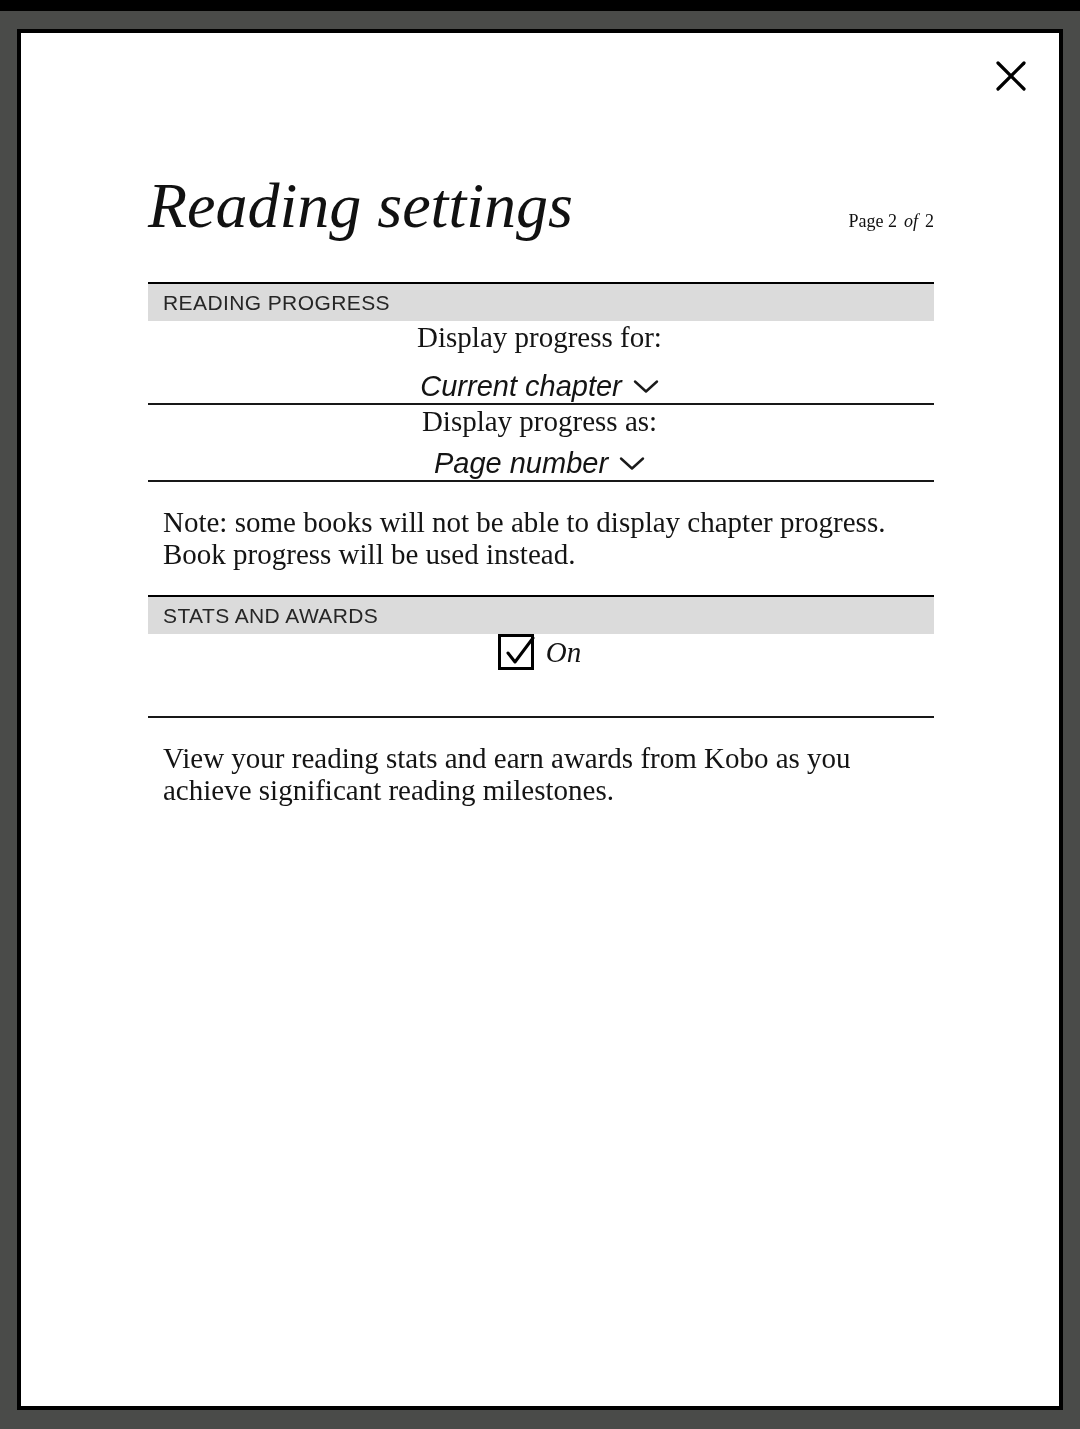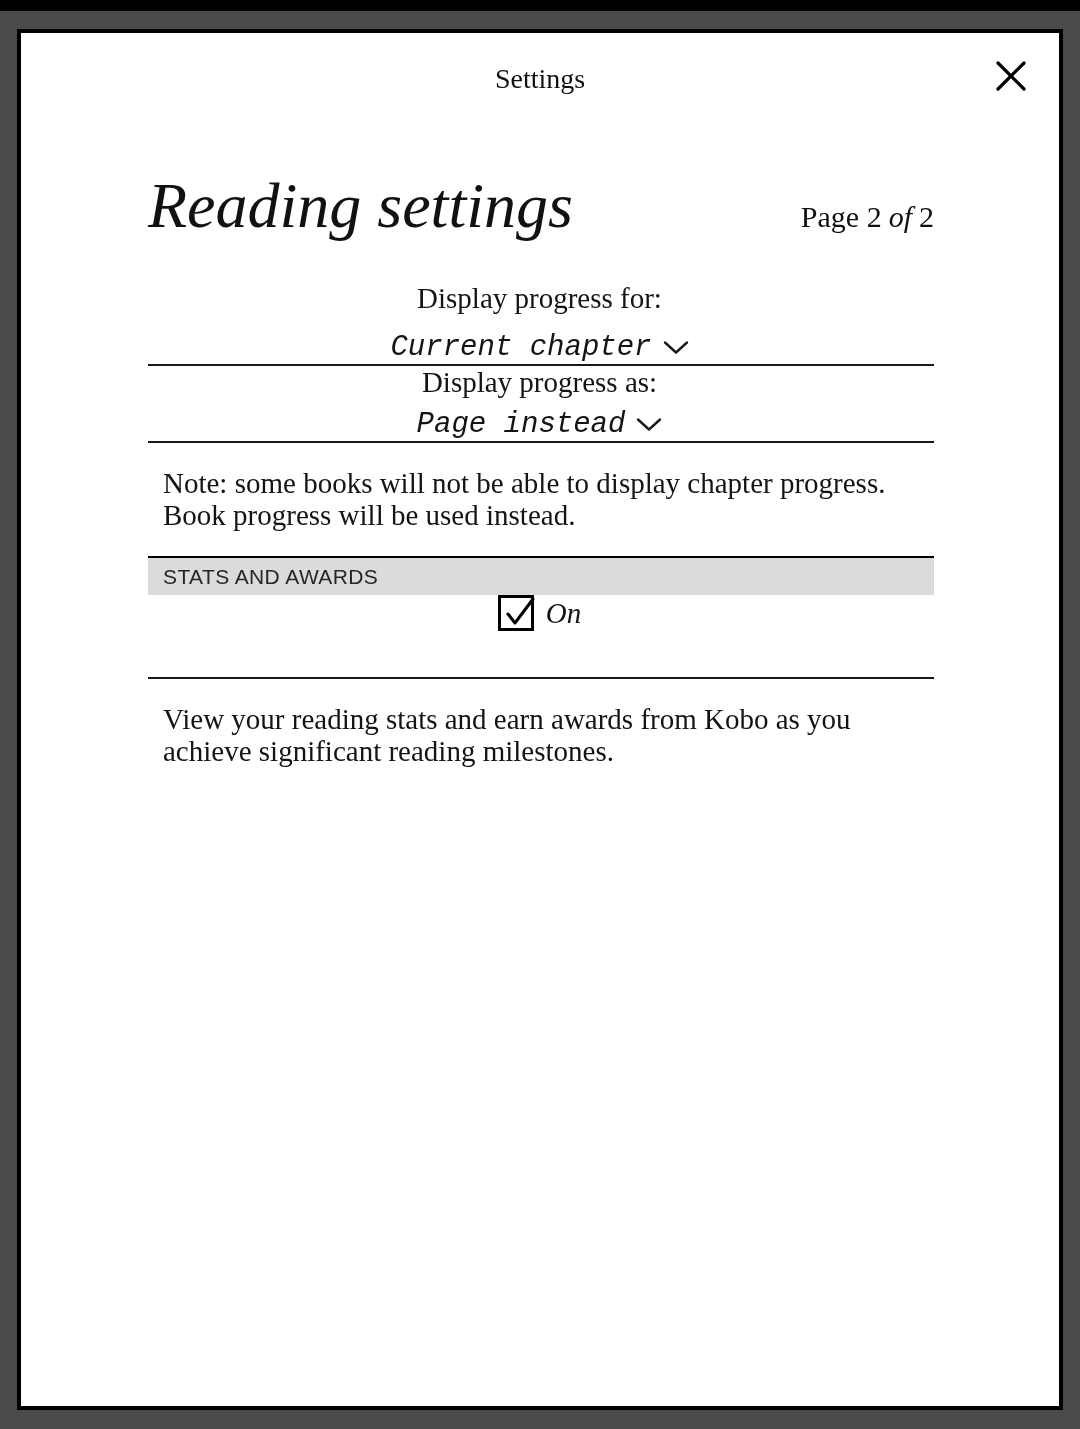--- a/index.html
+++ b/index.html
@@ -59,21 +59,21 @@
     align-items: baseline;
   }
   .page-title {
     margin: 0;
     font-size: 64px;
     font-style: italic;
     font-weight: normal;
     color: #111111;
   }
   .page-indicator {
-    font-size: 30px;
+    font-size: 18px;
     color: #111111;
     white-space: nowrap;
   }
   .page-indicator .of {
     font-style: italic;
     margin: 0 7px;
   }
   .content {
     position: absolute;
     top: 249px;
@@ -109,21 +109,21 @@
     color: #141414;
   }
   .dropdown {
     display: flex;
     align-items: center;
     gap: 11px;
     cursor: pointer;
     background: transparent;
     border: none;
     padding: 0;
-    font-family: Liberation Mono, monospace;
+    font-family: Liberation Sans, sans-serif;
   }
   .dropdown-value {
     font-size: 29px;
     font-style: italic;
     color: #141414;
   }
   .chevron svg { display: block; }
   .note-text, .desc-text {
     font-size: 29px;
     line-height: 32px;
@@ -161,55 +161,57 @@
   }
 </style>
 </head>
 <body>
 
 <div class="screen">
   <div class="top-strip"></div>
 
   <div class="panel">
 
-    <div class="settings-title">Settings</div>
 
     <button class="close-btn">
       <span>
         <svg width="32" height="32" viewBox="0 0 32 32">
           <line x1="3" y1="3" x2="29" y2="29" stroke="#000" stroke-width="3.2" stroke-linecap="round"></line>
           <line x1="29" y1="3" x2="3" y2="29" stroke="#000" stroke-width="3.2" stroke-linecap="round"></line>
         </svg>
       </span>
     </button>
 
     <div class="title-row">
       <h1 class="page-title">Reading settings</h1>
       <div class="page-indicator"><span>Page 2</span><span class="of">of</span><span>2</span></div>
     </div>
 
     <div class="content">
 
+      <div class="section-bar">
+        <span>READING PROGRESS</span>
+      </div>
 
       <div class="setting-row">
         <span class="row-label">Display progress for:</span>
         <button class="dropdown">
           <span class="dropdown-value">Current chapter</span>
           <span class="chevron">
             <svg width="26" height="15" viewBox="0 0 26 15">
               <polyline points="2,2.5 13,12.5 24,2.5" fill="none" stroke="#1a1a1a" stroke-width="2.4" stroke-linecap="round" stroke-linejoin="round"></polyline>
             </svg>
           </span>
         </button>
       </div>
 
       <div class="setting-row row-2">
         <span class="row-label">Display progress as:</span>
         <button class="dropdown">
-          <span class="dropdown-value">Page instead</span>
+          <span class="dropdown-value">Page number</span>
           <span class="chevron">
             <svg width="26" height="15" viewBox="0 0 26 15">
               <polyline points="2,2.5 13,12.5 24,2.5" fill="none" stroke="#1a1a1a" stroke-width="2.4" stroke-linecap="round" stroke-linejoin="round"></polyline>
             </svg>
           </span>
         </button>
       </div>
 
       <p class="note-text">Note: some books will not be able to display chapter progress. Book progress will be used instead.</p>
 

